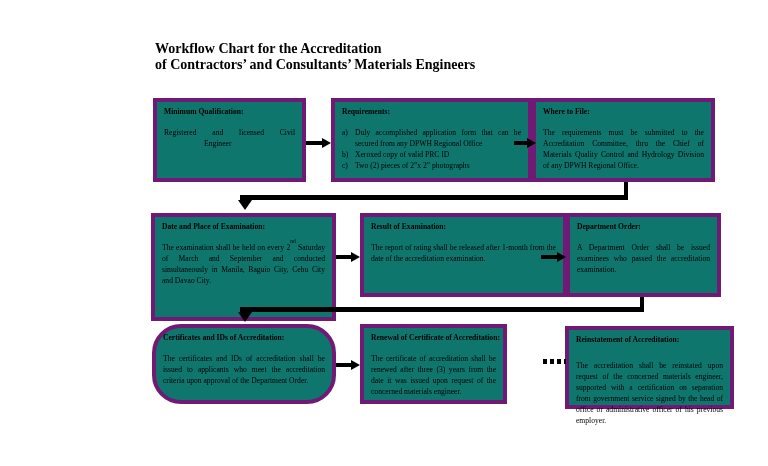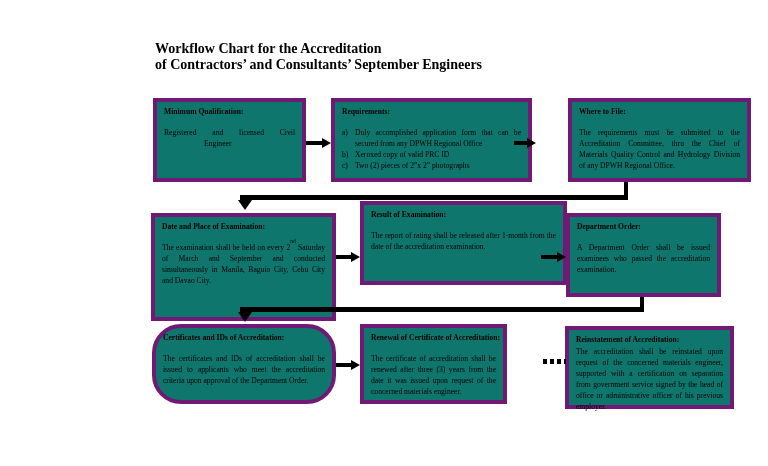--- a/index.html
+++ b/index.html
@@ -10,21 +10,21 @@
   }
   .stage { position:absolute; left:0; top:0; width:768px; height:466px; }
 
   .title { position:absolute; left:155px; top:41px; width:600px; text-align:left;
            font-weight:bold; font-size:14px; line-height:16px; }
   .title span { display:block; }
 
   .box { position:absolute; border:4px solid #701a75; background:#0f766e;
          padding:4px 7px; font-size:7.6px; line-height:11px; }
   .box .heading { font-weight:bold; margin-bottom:10px; white-space:nowrap; }
-  .box.tight .heading { margin-bottom:1px; }
+  .box.tight .heading { margin-bottom:15px; }
   .box .body { text-align:justify; }
   .jline { display:block; text-align:justify; text-align-last:justify; }
   .lline { display:block;padding-left:40px; }
 
   .list-row { display:flex; }
   .list-row .label { width:13px; flex:none; }
   .list-row .text { flex:1 1 auto; text-align:justify; }
 
   sup.ord { font-size:5.5px; line-height:0; position:relative; top:-3px; }
 
@@ -34,36 +34,36 @@
     border-left:9px solid #000; }
   .head-down { position:absolute; width:0; height:0;
     border-left:7px solid transparent; border-right:7px solid transparent;
     border-top:10px solid #000; }
   .dotted { position:absolute; height:5px;
     background:repeating-linear-gradient(90deg, #000 0 4px, transparent 4px 7px); }
 
   
   .b1 { left:153px; top:98px;  width:153px; height:84px; }
   .b2 { left:331px; top:98px;  width:201px; height:84px; }
-  .b3 { left:568px; top:98px;  width:183px; height:84px; }
+  .b3 { left:532px; top:98px;  width:183px; height:84px; }
   .b4 { left:151px; top:213px; width:185px; height:108px; }
-  .b5 { left:360px; top:201px; width:207px; height:84px; }
+  .b5 { left:360px; top:213px; width:207px; height:84px; }
   .b6 { left:566px; top:213px; width:155px; height:84px; }
   .b7 { left:152px; top:324px; width:184px; height:80px;border-radius:29px; }
   .b8 { left:360px; top:324px; width:147px; height:80px; }
   .b9 { left:565px; top:326px; width:169px; height:83px; }
 </style>
 </head>
 <body>
 
 <div class="stage">
 
   <div class="title">
     <span>Workflow Chart for the Accreditation</span>
-    <span>of Contractors’ and Consultants’ September Engineers</span>
+    <span>of Contractors’ and Consultants’ Materials Engineers</span>
   </div>
 
   <div class="box b1">
     <div class="heading">Minimum Qualification:</div>
     <div class="body">
       <span class="jline">Registered and licensed Civil</span>
       <span class="lline">Engineer</span>
     </div>
   </div>
 

